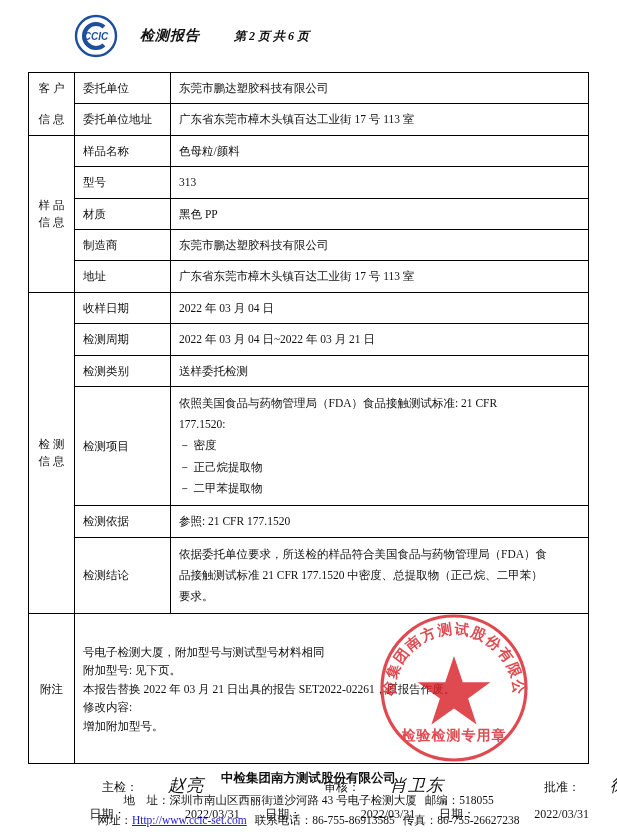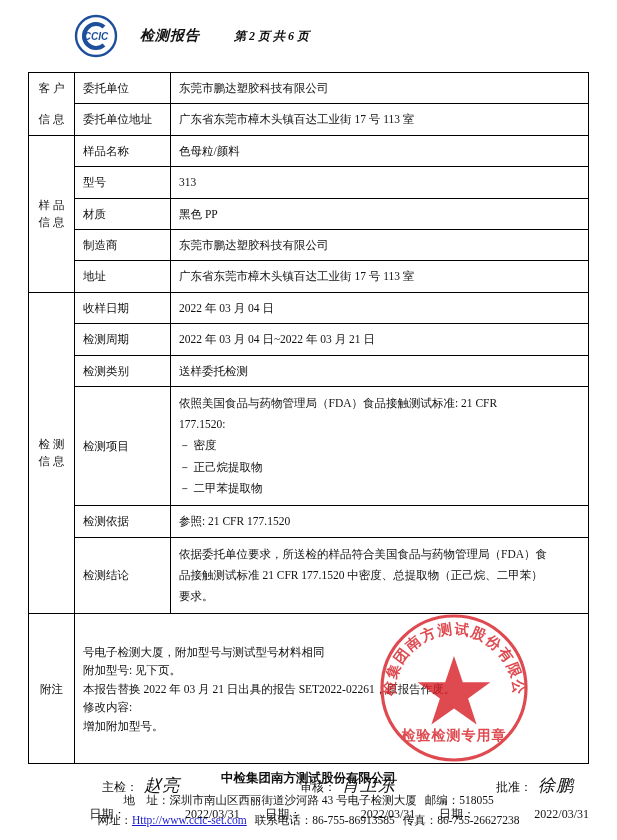--- a/index.html
+++ b/index.html
@@ -92,20 +92,21 @@
   }
   .sigcell { display: flex; align-items: baseline; }
   .sigcell .lb { width: 46px; text-align: right; }
   .sigcell .vl { min-width: 96px; padding-left: 6px; }
   .sig-script {
     font-family: "Liberation Serif", serif;
     font-style: italic;
     font-size: 17px;
     color: #101010;
     letter-spacing: 1px;
+    margin-left: 24px;
   }
   .sig-pos-1 { margin-left: 58px; }
   .sig-pos-2 { margin-left: 56px; }
   .sig-pos-3 { margin-left: 54px; }
   .daterow { display: flex; align-items: baseline; font-size: 12px; padding-left: 6px; height: 34px;}
   .daterow .lb { width: 46px; text-align: center; }
   .daterow .dv { width: 118px; text-align: right; }
 
   
   .stamp {

